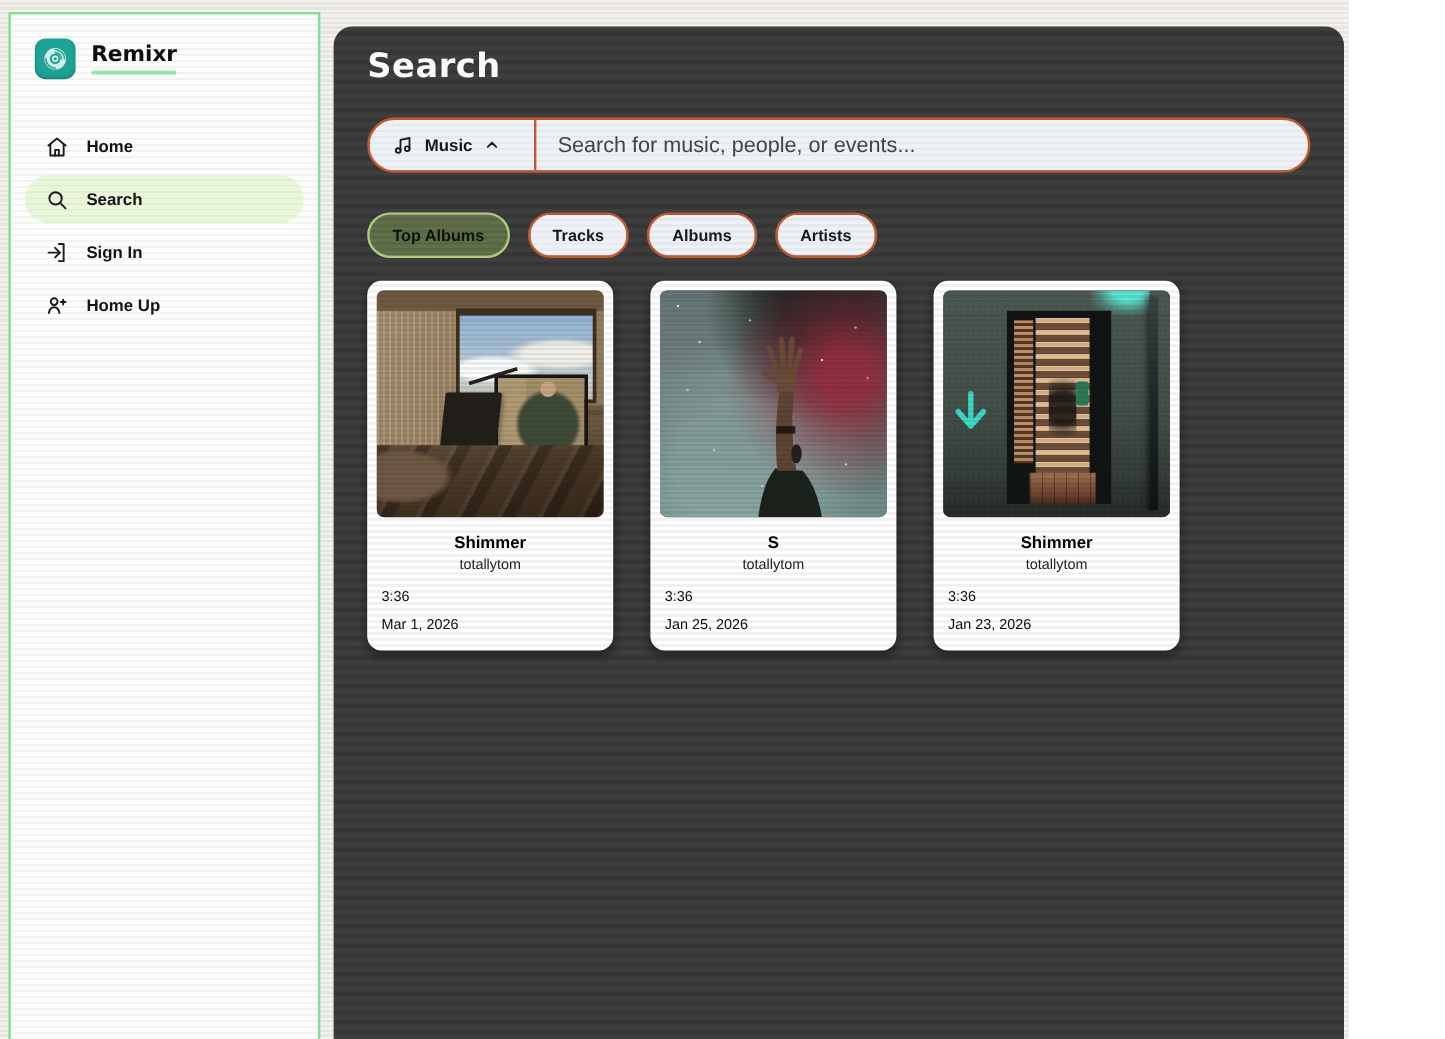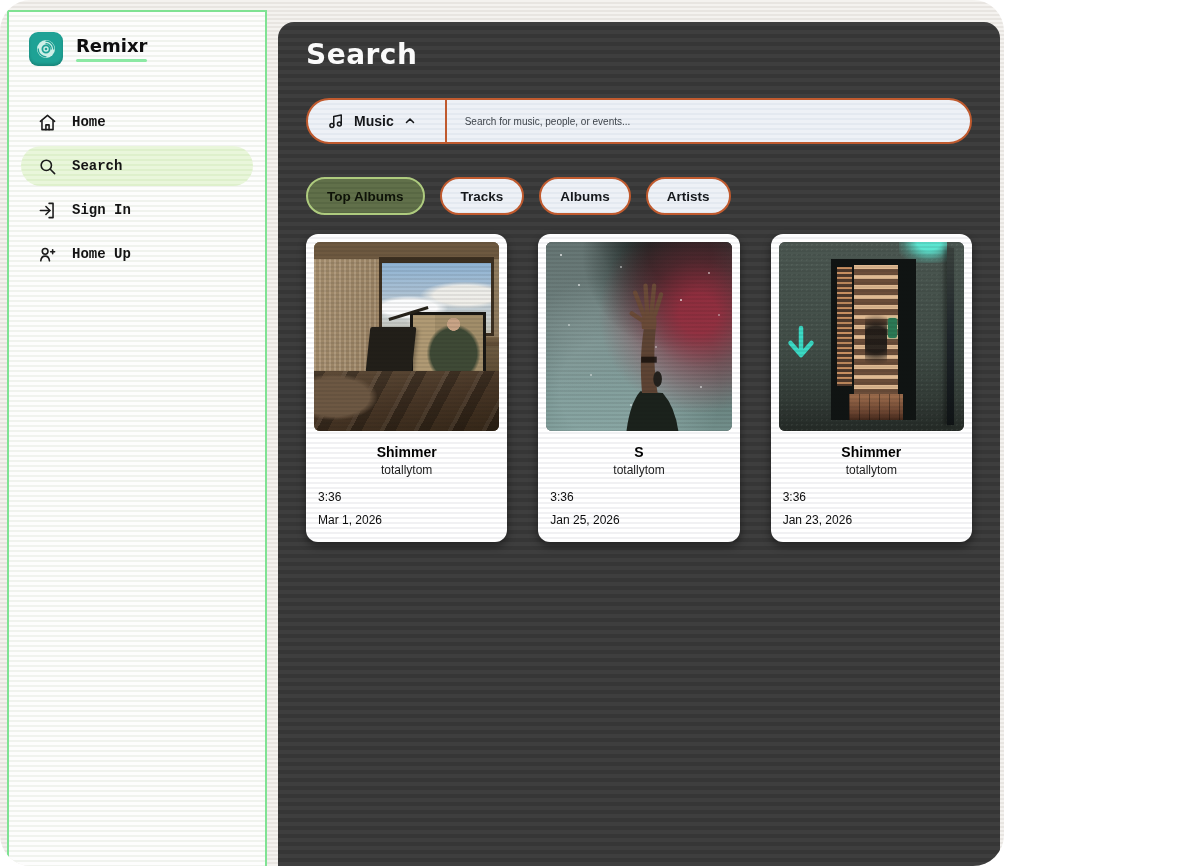--- a/index.html
+++ b/index.html
@@ -1,54 +1,54 @@
 <!DOCTYPE html>
 <html><head>
 <meta charset="utf-8">
 <style>
   * { box-sizing: border-box; }
   html,body { margin:0; padding:0; }
   body { font-family:"Liberation Sans", sans-serif; }
 
-  .page { position:relative; width:1004px; height:866px; overflow:hidden;
-    background: repeating-linear-gradient(180deg, #f4f2ef 0 2px, #e8e5e1 2px 4px); border-radius: 31px; }
+  .page { position:relative; width:1124px; height:866px; overflow:hidden;
+    background: repeating-linear-gradient(180deg, #f4f2ef 0 2px, #e8e5e1 2px 4px); }
 
   
   .sidebar { position:absolute; left:7px; top:10px; width:260px; height:860px;
     border:2px solid #7fe293;
     background: repeating-linear-gradient(180deg, #fdfdfd 0 3px, #f0f3ee 3px 5px); }
   .brand { display:flex; align-items:center; gap:13px; margin:20px 0 0 20px; width:max-content; cursor:pointer; }
   .logo { width:34px; height:34px; border-radius:9px; background:#1ea295; flex:0 0 auto;
     display:flex; align-items:center; justify-content:center; box-shadow: inset 0 -2px 3px rgba(0,0,0,.18); }
   .brand-col { display:flex; flex-direction:column; }
   .brand-name { font-family:"DejaVu Sans", sans-serif; font-size:18px; font-weight:bold; color:#0e0e0e; line-height:1.1; }
   .brand-underline { height:3px; background:#8ce9a4; border-radius:2px; margin-top:3px; width:100%; }
 
-  .nav { margin:36px 12px 0;font-family:Liberation Mono, monospace; }
+  .nav { margin:36px 12px 0; }
   .nav-item { display:flex; align-items:center; gap:15px; height:40px; margin-bottom:4px;
     padding-left:17px; border-radius:20px; font-size:14px; font-weight:600; color:#141414; cursor:pointer; }
   .nav-item.active { background: repeating-linear-gradient(180deg, #e9f6db 0 3px, #def0cc 3px 5px); }
   .nav-icon { display:flex; align-items:center; }
 
   
   .panel { position:absolute; left:278px; top:22px; right:4px; bottom:0;
     border-radius:16px 16px 0 0; padding:10px 28px 0; color:#f2f2f2;
     background: repeating-linear-gradient(180deg, #3e3e3e 0 4px, #363636 4px 8px); }
 
   .page-title { margin:6px 0 0; font-family:"DejaVu Sans", sans-serif; font-size:28px;
     font-weight:bold; color:#fafafa; letter-spacing:.5px; }
 
   .searchbar { margin-top:27px; height:46px; border:2px solid #c05a2e; border-radius:23px;
     background: repeating-linear-gradient(180deg, #eef1f6 0 3px, #e4e9f0 3px 5px);
     display:flex; align-items:stretch; overflow:hidden; }
   .search-cat { display:flex; align-items:center; gap:9px; padding:0 28px 0 19px; border:none;
     border-right:2px solid #c05a2e; background:transparent; font:inherit; font-size:14px;
     font-weight:bold; color:#16181b; cursor:pointer; }
   .search-input { flex:1; border:none; background:transparent; padding:0 18px; font:inherit;
-    font-size:10px; color:#202020; outline:none; min-width:0; }
+    font-size:18px; color:#202020; outline:none; min-width:0; }
   .search-input::placeholder { color:#3e444b; }
 
   .chips { margin-top:33px; display:flex; gap:15px; }
   .chip { height:38px; display:flex; align-items:center; padding:0 19px; border-radius:19px;
     border:2px solid #c05a2e; font-size:13.5px; font-weight:bold; color:#15181c; cursor:pointer;
     background: repeating-linear-gradient(180deg, #eef1f6 0 3px, #e4e9f0 3px 5px); }
   .chip.active { border-color:#aecb7e; color:#0e1208;
     background: repeating-linear-gradient(180deg, #61704a 0 3px, #596844 3px 5px); }
 
   .results-heading { margin:37px 0 0; font-family:"DejaVu Sans", sans-serif; font-size:21px;

